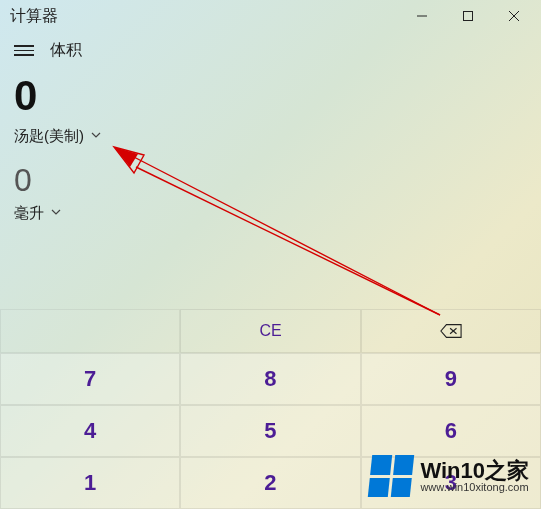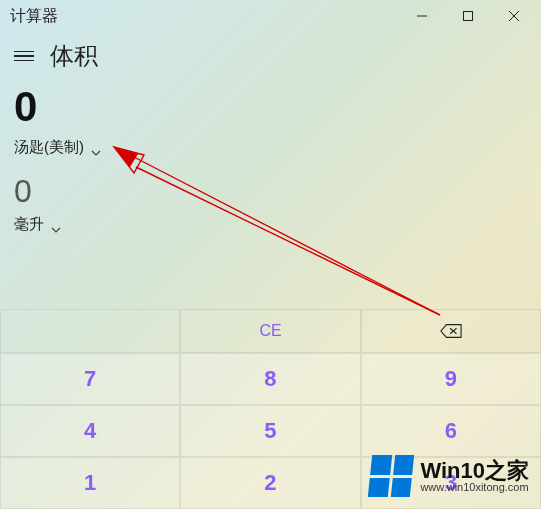--- a/index.html
+++ b/index.html
@@ -27,42 +27,42 @@
     font-size: 13px; color: #222;
   }
   .title-btn svg { width: 12px; height: 12px; }
   .header-row {
     display: flex; align-items: center;
     padding: 8px 14px 10px 14px;
     gap: 16px;
   }
   .hamburger-icon { width: 20px; display: flex; flex-direction: column; gap: 3px; }
   .hamburger-icon span { height: 1.5px; background: #222; width: 100%; }
-  .page-title { font-size: 24px; color: #222; }
+  .page-title { font-size: 16px; color: #222; }
   .conv-area { padding: 4px 14px 6px 14px; }
   .conv-value {
     font-size: 42px; font-weight: 600; color: #111;
     line-height: 1; margin-bottom: 10px;
   }
   .conv-target { font-size: 32px; color: #555; line-height: 1; margin: 18px 0 8px 0; }
   .unit-select {
-    display: inline-flex; align-items: flex-end; gap: 6px;
+    display: inline-flex; align-items: flex-start; gap: 6px;
     font-size: 15px; color: #222; cursor: pointer;
   }
   .chev { width: 12px; height: 12px; }
   .chev svg { width: 100%; height: 100%; }
   .keypad-area {
     position: absolute; left: 0; right: 0; bottom: 0;
     display: grid; grid-template-columns: 1fr 1fr 1fr;
     height: 200px;
   }
   .key {
     border: 1px solid rgba(0,0,0,0.08);
     display: flex; align-items: center; justify-content: center;
-    font-size: 20px; color: #8b5cf6;
+    font-size: 20px; color: #4c1d95;
     background: rgba(255,255,255,0.28);
     cursor: pointer;
   }
   .key-fn { background: rgba(255,255,255,0.06); font-size: 16px; }
   .key-blank { background: rgba(255,255,255,0.06); border: 1px solid rgba(0,0,0,0.06); cursor: default; }
   .key-num { font-weight: bold; font-size: 22px; }
   .backspace-svg { width: 22px; height: 16px; }
   .arrow-annot {
     position: absolute; pointer-events: none;
     left: 110px; top: 145px; width: 340px; height: 180px;

